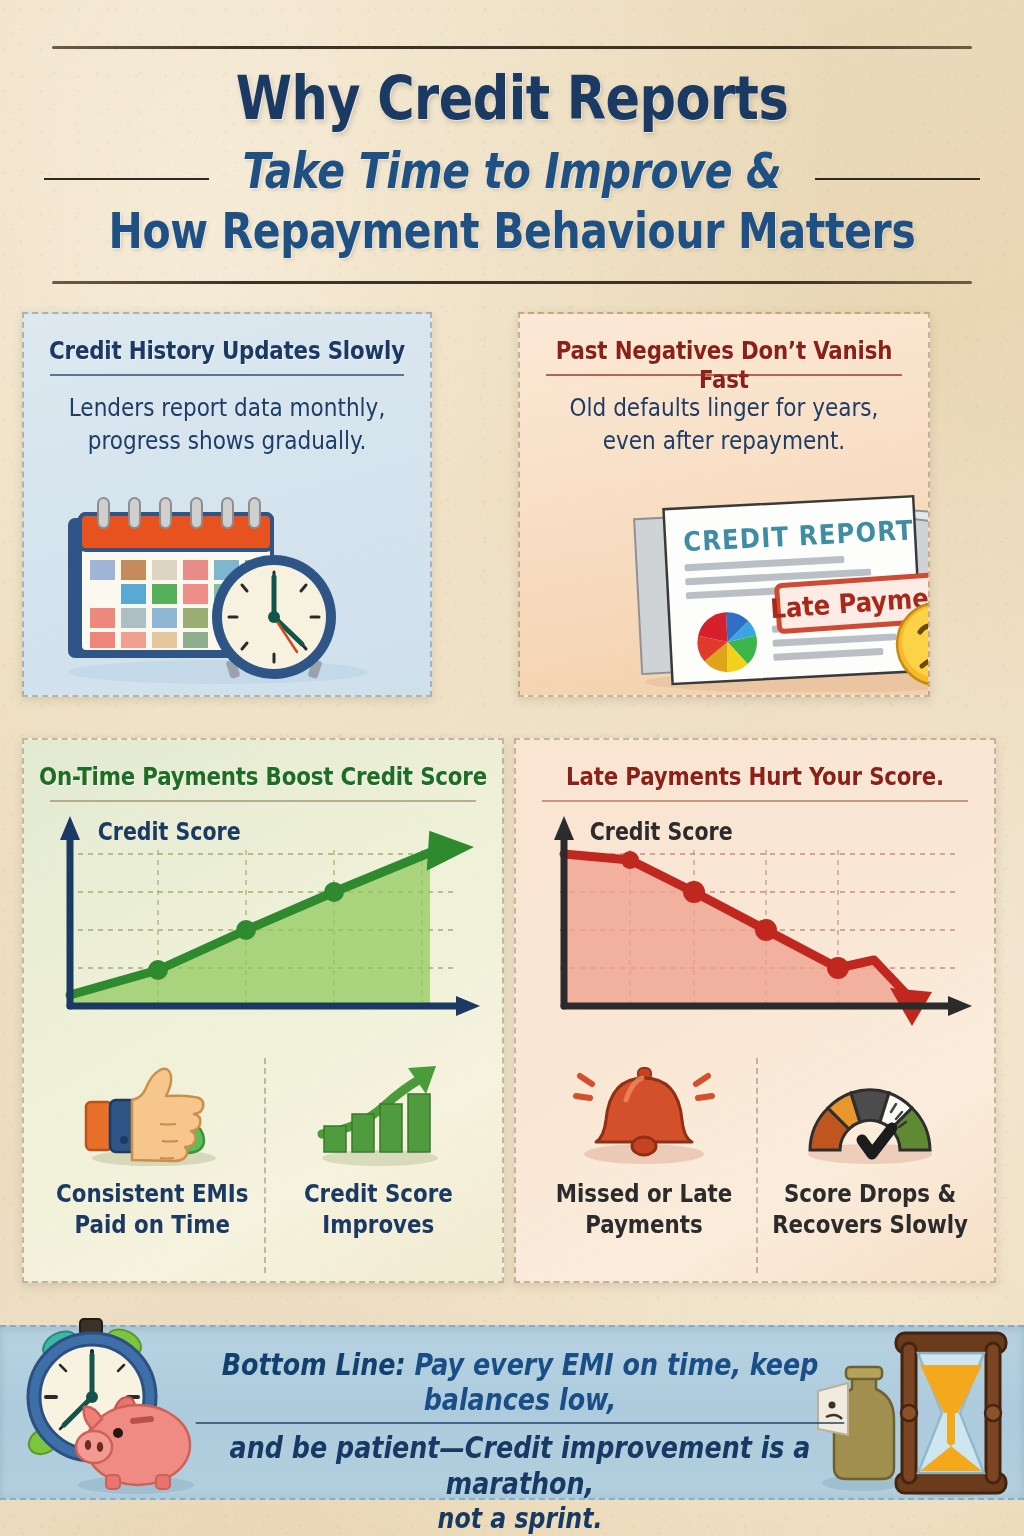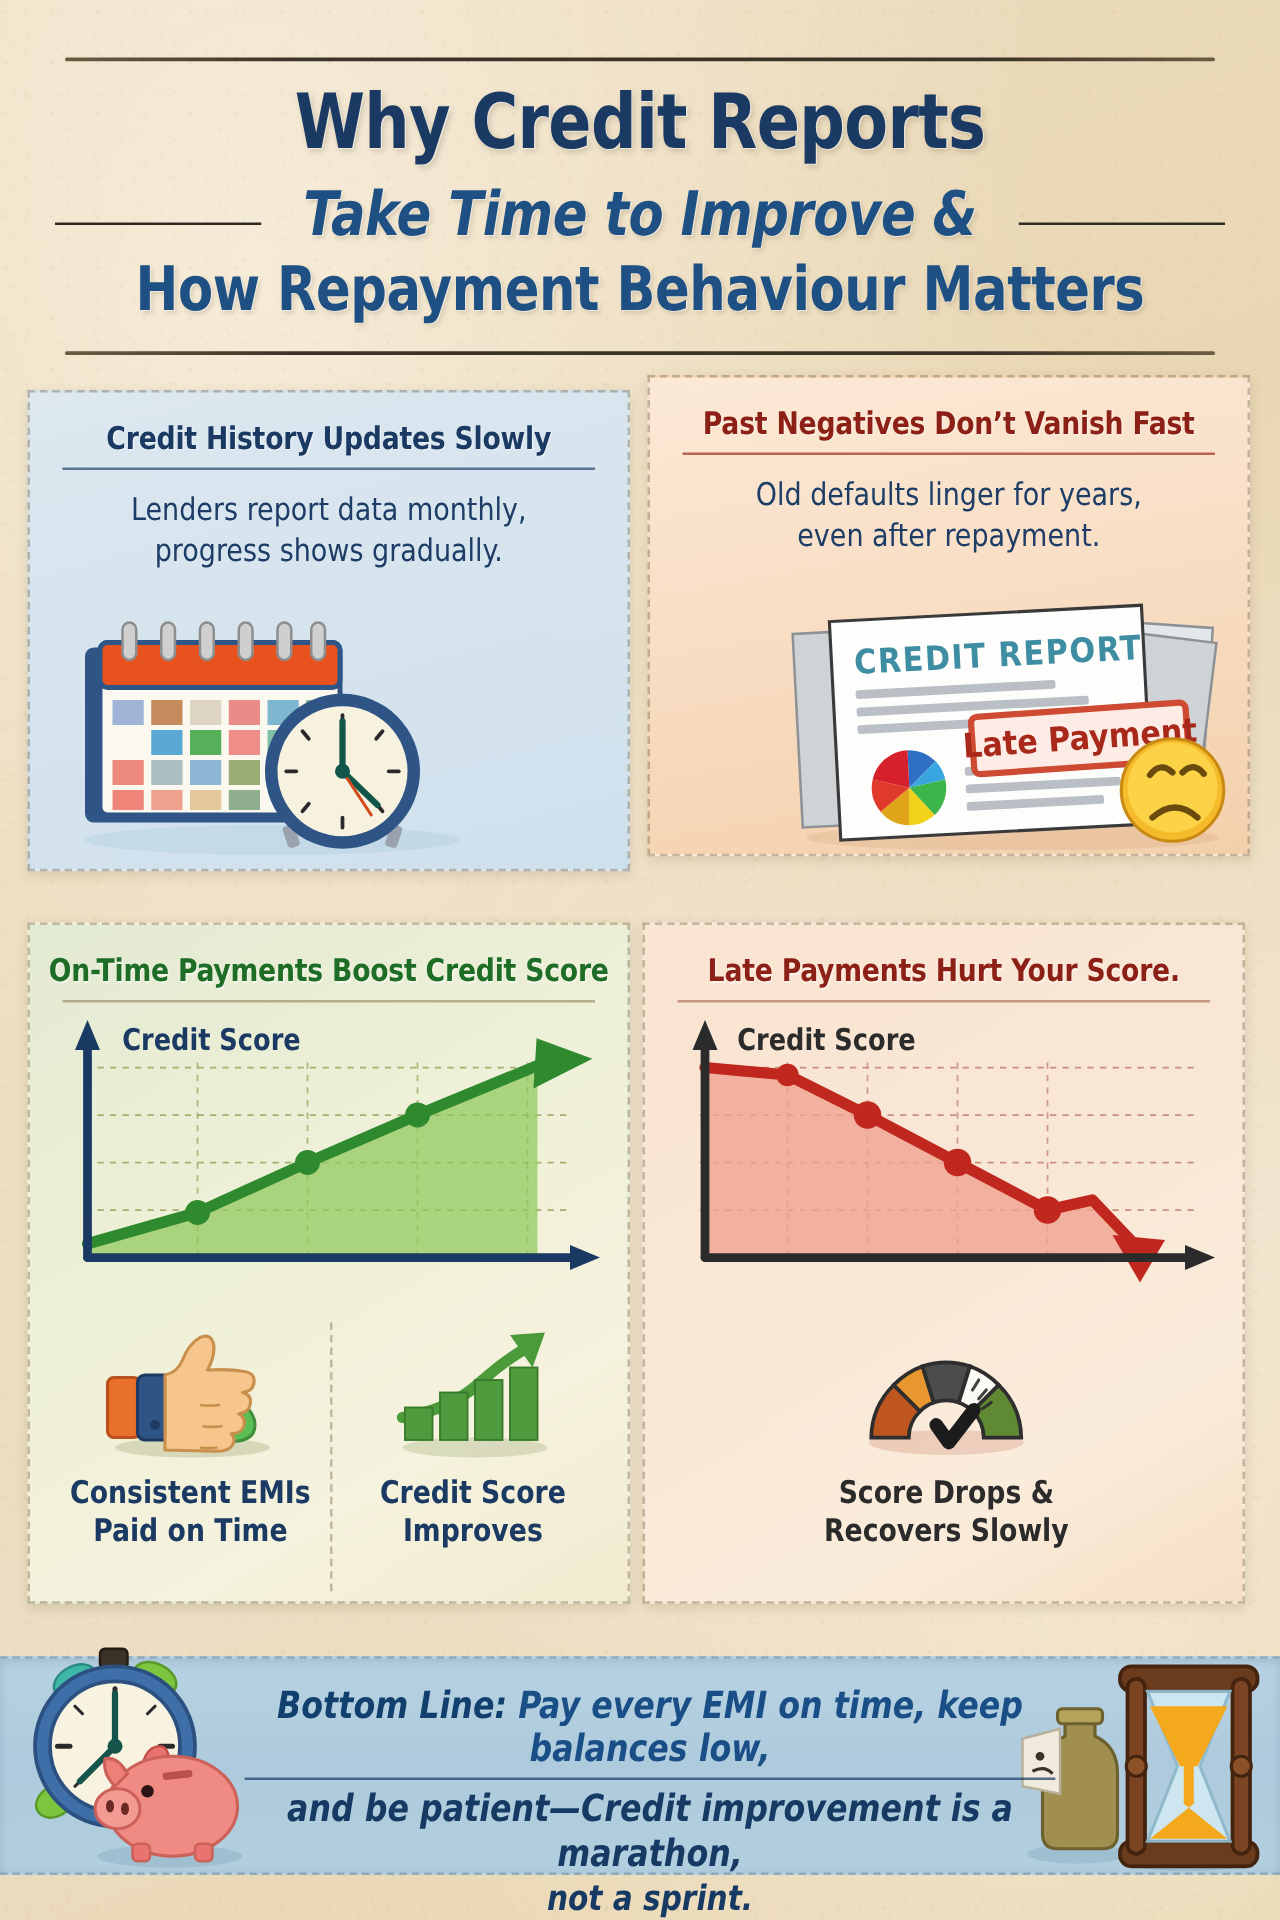--- a/index.html
+++ b/index.html
@@ -83,27 +83,27 @@
   }
   .card-underline { position: absolute; left: 26px; width: calc(100% - 52px); height: 2px; top: 60px; }
   .card-body {
     position: absolute; left: 26px; width: calc(100% - 52px); top: 78px;
     text-align: center; font-size: 25px; line-height: 1.3; color: #1d3d67; font-weight: 400;
     font-family: "Liberation Sans Narrow", "DejaVu Sans Condensed", "Liberation Sans", sans-serif;
     transform: scaleX(.96);
   }
 
   
-  #card1 { left: 22px; top: 312px; width: 482px; height: 385px;
+  #card1 { left: 22px; top: 312px; width: 410px; height: 385px;
     background: linear-gradient(165deg, #dde8ef 0%, #d6e4ee 45%, #cfe0ed 100%); }
   #card1 .card-title { color: #1b3a63; }
   #card1 .card-underline { background: #2d4f77; opacity: .75; }
 
   
-  #card2 { left: 518px; top: 300px; width: 482px; height: 385px;
+  #card2 { left: 518px; top: 312px; width: 412px; height: 385px;
     background: linear-gradient(170deg, #fbe9d6 0%, #f8ddc3 50%, #f3d0ab 100%); }
   #card2 .card-title { color: #8c1f16; }
   #card2 .card-underline { background: #9a2d1d; opacity: .7; }
 
   
   #card3 { left: 22px; top: 738px; width: 482px; height: 545px;
     background: linear-gradient(150deg, #e3ead2 0%, #eef0d7 40%, #f5f2dd 75%, #f2ead0 100%); }
   #card3 .card-title { color: #1d6d26; }
   #card3 .card-underline { background: #8a7a4e; opacity: .55; }
 
@@ -417,20 +417,41 @@
       <path d="M418,186 L442,196 L418,206 Z" fill="#2b2b2b"></path>
       <line x1="34" y1="196" x2="34" y2="30" stroke="#2b2b2b" stroke-width="7" stroke-linecap="round"></line>
       <path d="M24,30 L34,6 L44,30 Z" fill="#2b2b2b"></path>
     </svg>
   </div>
 
   <div class="icon-row">
     <div class="icon-cell">
       <div class="icon-art">
         <svg width="160" height="105" viewBox="0 0 160 105">
+          <ellipse cx="80" cy="92" rx="60" ry="10" fill="#e0b09c" opacity=".55"></ellipse>
+          <g stroke="#d4502a" stroke-width="6" stroke-linecap="round">
+            <line x1="28" y1="22" x2="16" y2="14"></line>
+            <line x1="26" y1="36" x2="12" y2="34"></line>
+            <line x1="132" y1="22" x2="144" y2="14"></line>
+            <line x1="134" y1="36" x2="148" y2="34"></line>
+          </g>
+          <rect x="74" y="6" width="13" height="12" rx="5" fill="#c7421f" stroke="#9a3016" stroke-width="2"></rect>
+          <path d="M80,16 q34,0 38,42 q2,18 10,22 l-96,0 q8,-5 10,-22 q4,-42 38,-42 Z" fill="#d4502a" stroke="#8f2f14" stroke-width="3" stroke-linejoin="round"></path>
+          <ellipse cx="80" cy="84" rx="12" ry="9" fill="#c7421f" stroke="#8f2f14" stroke-width="3"></ellipse>
+          <path d="M62,38 q6,-18 16,-22" stroke="#ef8a60" stroke-width="5" fill="none" stroke-linecap="round" opacity=".8"></path>
+        </svg>
+      </div>
+      <div class="icon-label">
+        <div>Missed or Late</div>
+        <div>Payments</div>
+      </div>
+    </div>
+    <div class="icon-cell">
+      <div class="icon-art">
+        <svg width="160" height="105" viewBox="0 0 160 105">
           <ellipse cx="80" cy="92" rx="62" ry="10" fill="#e0b09c" opacity=".5"></ellipse>
           <g transform="translate(80,88)">
             <path d="M-60,0 A60,60 0 0,1 -42,-42 L-21,-21 A30,30 0 0,0 -30,0 Z" fill="#c0561f" stroke="#2e2e2e" stroke-width="3"></path>
             <path d="M-42,-42 A60,60 0 0,1 -19,-57 L-10,-28 A30,30 0 0,0 -21,-21 Z" fill="#e8962e" stroke="#2e2e2e" stroke-width="3"></path>
             <path d="M-19,-57 A60,60 0 0,1 19,-57 L10,-28 A30,30 0 0,0 -10,-28 Z" fill="#4c4c4c" stroke="#2e2e2e" stroke-width="3"></path>
             <path d="M19,-57 A60,60 0 0,1 42,-42 L21,-21 A30,30 0 0,0 10,-28 Z" fill="#fbfaf5" stroke="#2e2e2e" stroke-width="3"></path>
             <path d="M42,-42 A60,60 0 0,1 60,0 L30,0 A30,30 0 0,0 21,-21 Z" fill="#5f8a33" stroke="#2e2e2e" stroke-width="3"></path>
             <g stroke="#2e2e2e" stroke-width="2.5" stroke-linecap="round" opacity=".9">
               <line x1="26" y1="-46" x2="21" y2="-38"></line>
               <line x1="32" y1="-38" x2="26" y2="-31"></line>

